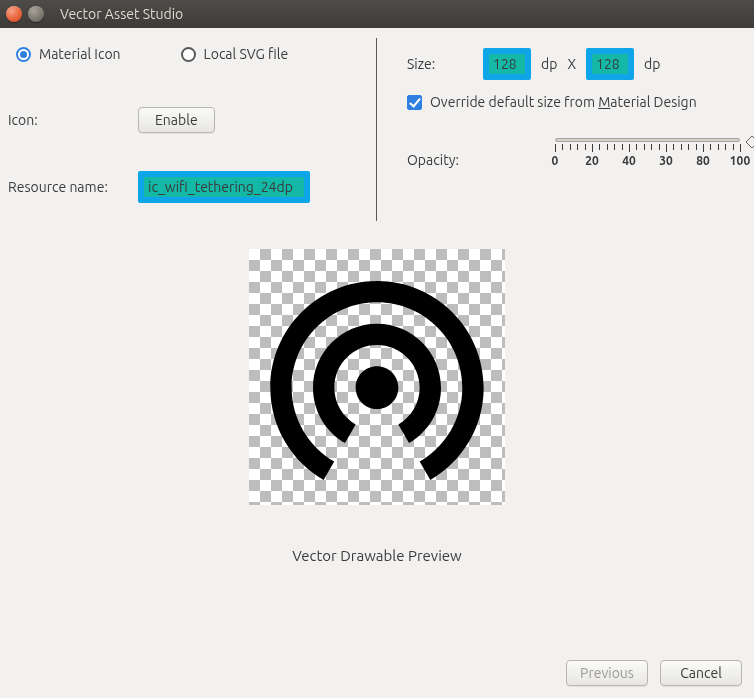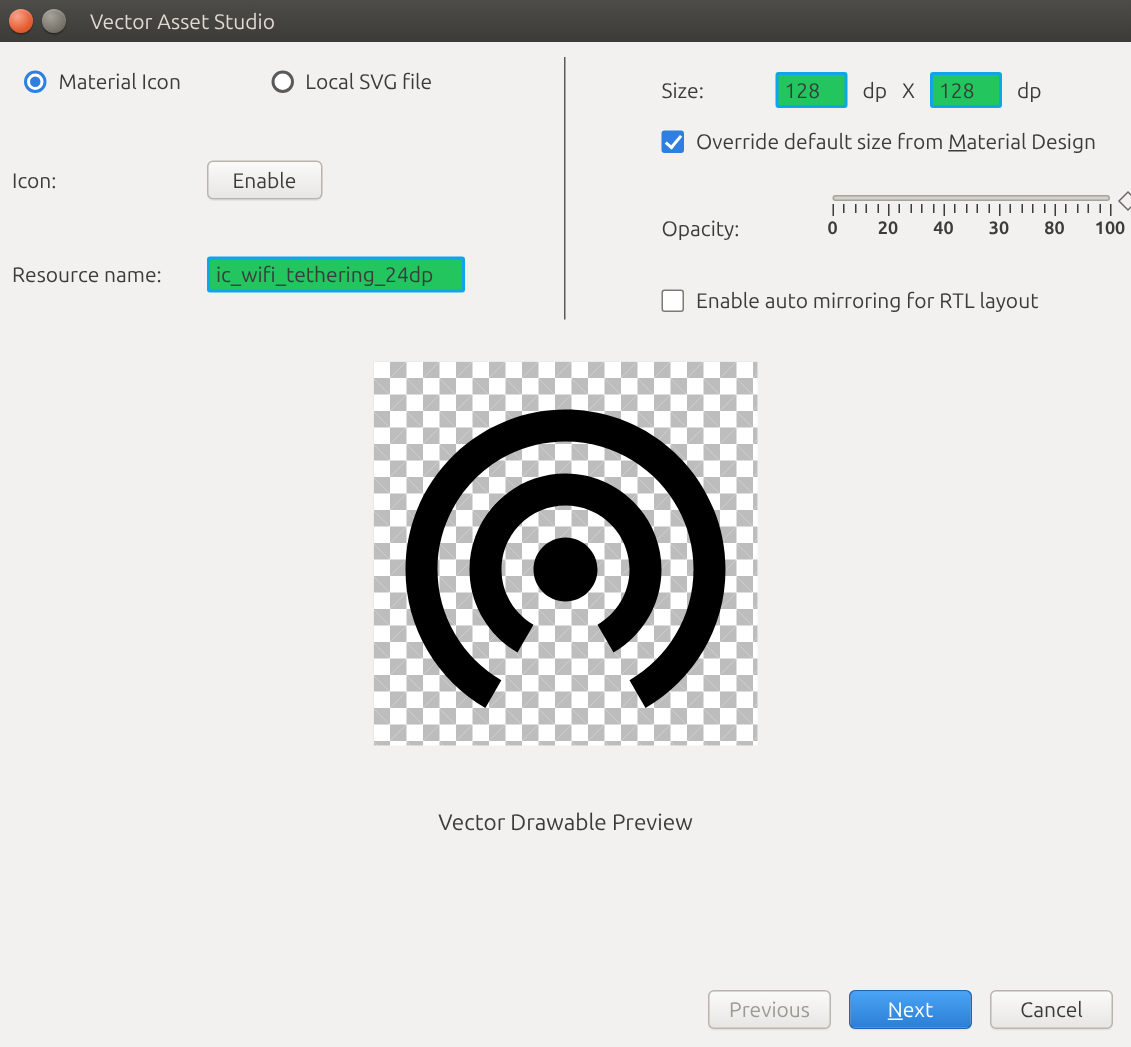--- a/index.html
+++ b/index.html
@@ -45,21 +45,21 @@
     display:flex;
   }
   .left-col {
     width:368px;
     padding-top:8px;
     padding-right:8px;
   }
   .right-col {
     flex:1;
     border-left:1px solid #5a5a5a;
-    padding-left:64px;
+    padding-left:30px;
     padding-top:10px;
     padding-right:6px;
   }
 
   
   .radio-row { display:flex; align-items:center; margin-bottom:45px; padding-left:8px;}
   .radio {
     display:flex; align-items:center;
     margin-right:60px;
   }
@@ -101,22 +101,22 @@
     color:#3b3b3b;
     cursor:pointer;
     box-shadow: 0 1px 0 rgba(0,0,0,0.05);
   }
   .btn:disabled { color:#9d9a93; }
 
   .text-input {
     font-family:inherit;
     font-size:14px;
     padding:2px 4px;
-    border:2px solid #0ea5e9;
-    background:#22c55e;
+    border:6px solid #0ea5e9;
+    background:#14b8a6;
     color:#3b3b3b;
     border-radius:2px;
   }
   .resource-input { width:172px; }
   .size-input { width:48px; text-align:left; }
 
   
   .size-row { display:flex; align-items:center; margin-bottom:14px; }
   .size-row .lbl { width:76px; }
   .size-sep { margin:0 10px; }
@@ -332,39 +332,32 @@
               <div class="ticklabel" style="left: 0px;">0</div>
               <div class="ticklabel" style="left: 37px;">20</div>
               <div class="ticklabel" style="left: 74px;">40</div>
               <div class="ticklabel" style="left: 111px;">30</div>
               <div class="ticklabel" style="left: 148px;">80</div>
               <div class="ticklabel" style="left: 185px;">100</div>
             </div>
         </div>
       </div>
 
-      <div class="rtl-row">
-        <input type="checkbox" class="check" style="">
-        <span>Enable auto mirroring for RTL layout</span>
-      </div>
 
     </div>
   </div>
 
   <div class="preview-wrap">
     <div class="preview-box">
       <div class="preview-icon">
         <svg width="256" height="256" viewBox="0 0 24 24">
           <path fill="#000" d="M12 11c-1.1 0-2 .9-2 2s.9 2 2 2 2-.9 2-2-.9-2-2-2zm6 2c0-3.31-2.69-6-6-6s-6 2.69-6 6c0 2.22 1.21 4.15 3 5.19l1-1.74c-1.19-.7-2-1.97-2-3.45 0-2.21 1.79-4 4-4s4 1.79 4 4c0 1.48-.81 2.75-2 3.45l1 1.74c1.79-1.04 3-2.97 3-5.19zM12 3C6.48 3 2 7.48 2 13c0 3.7 2.01 6.92 4.99 8.65l1-1.73C5.61 18.53 4 15.96 4 13c0-4.42 3.58-8 8-8s8 3.58 8 8c0 2.96-1.61 5.53-4 6.92l1 1.73c2.99-1.73 5-4.95 5-8.65 0-5.52-4.48-10-10-10z"></path>
         </svg>
       </div>
     </div>
     <div class="preview-caption">Vector Drawable Preview</div>
   </div>
 </div>
 
 <div class="footer">
   <button class="btn btn-footer" disabled="">Previous</button>
-  <button class="btn btn-footer btn-primary">
-    <span class="mnemonic">N</span><span>ext</span>
-  </button>
   <button class="btn btn-footer">Cancel</button>
 </div>
 
 </body></html>

